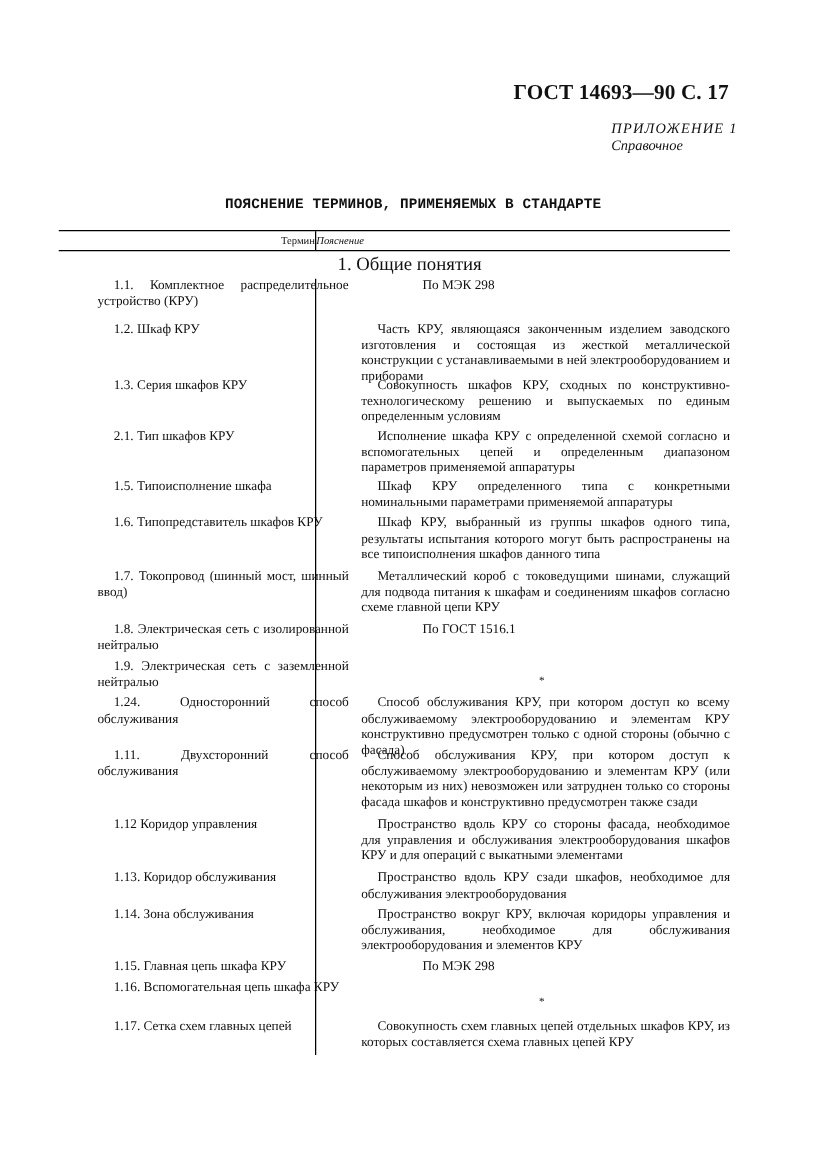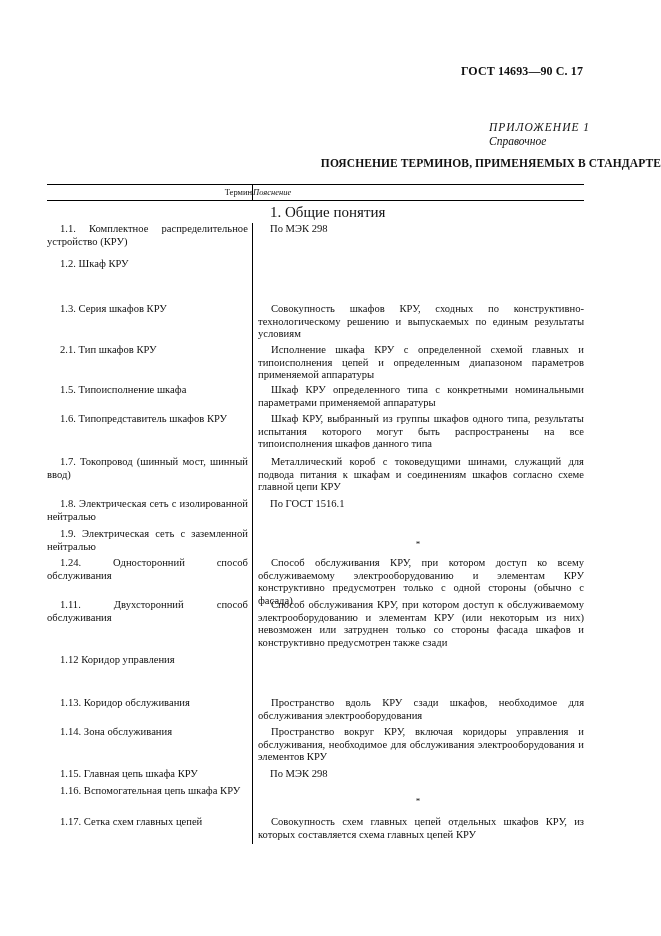--- a/index.html
+++ b/index.html
@@ -13,42 +13,42 @@
       position: relative;
       overflow: hidden;
       font-family: "Liberation Serif", "DejaVu Serif", serif;
       color: #111;
     }
     .page-header {
       position: absolute;
       right: 78px;
       top: 64px;
       font-weight: bold;
-      font-size: 12px;
+      font-size: 17px;
       letter-spacing: 0.1px;
     }
     .appendix {
       position: absolute;
       left: 489px;
       top: 96px;
       font-style: italic;
       font-size: 11.5px;
       line-height: 14px;
-      margin-top: 24px;
     }
     .appendix .label { letter-spacing: 1px; }
     .doc-title {
       position: absolute;
       left: 0;
       width: 661px;
       top: 157px;
-      text-align: right;
+      text-align: center;
       font-weight: bold;
       font-size: 11.5px;
       letter-spacing: 0.1px;
+      font-family: Liberation Mono, monospace;
     }
     .table {
       position: absolute;
       left: 47px;
       top: 184px;
       width: 537px;
       border-top: 1.5px solid #000;
     }
     .thead {
       display: flex;
@@ -86,28 +86,29 @@
     .row {
       display: flex;
       font-size: 10.6px;
       line-height: 12.6px;
     }
     .row .term {
       width: 201px;
       padding-right: 4px;
       text-align: justify;
       text-indent: 13px;
+      margin-left: 31px;
     }
     .row .expl {
       flex: 1;
       padding-left: 6px;
       text-align: justify;
       text-indent: 13px;
     }
-    .row .expl.plain { text-indent: 12px; }
+    .row .expl.plain { text-indent: 12px; margin-left: 37px; }
     .row .expl.ditto {
       text-align: center;
       text-indent: 0;
       padding-top: 10px;
       padding-left: 0;
       font-size: 9px;
     }
   </style>
 </head>
 <body>
@@ -130,28 +131,29 @@
 
   <div class="body">
     <div class="divider"></div>
 
     <div class="row" style="height:35px">
       <div class="term">1.1. Комплектное распределительное устройство (КРУ)</div>
       <div class="expl plain">По МЭК 298</div>
     </div>
     <div class="row" style="height:45px">
       <div class="term">1.2. Шкаф КРУ</div>
+      <div class="expl">Часть КРУ, являющаяся законченным изделием заводского изготовления и состоящая из жесткой металлической конструкции с устанавливаемыми в ней электрооборудованием и приборами</div>
     </div>
     <div class="row" style="height:41px">
       <div class="term">1.3. Серия шкафов КРУ</div>
-      <div class="expl">Совокупность шкафов КРУ, сходных по конструктивно-технологическому решению и выпускаемых по единым результаты условиям</div>
+      <div class="expl">Совокупность шкафов КРУ, сходных по конструктивно-технологическому решению и выпускаемых по единым определенным условиям</div>
     </div>
     <div class="row" style="height:40px">
       <div class="term">2.1. Тип шкафов КРУ</div>
-      <div class="expl">Исполнение шкафа КРУ с определенной схемой главных и типоисполнения цепей и определенным диапазоном параметров применяемой аппаратуры</div>
+      <div class="expl">Исполнение шкафа КРУ с определенной схемой согласно и вспомогательных цепей и определенным диапазоном параметров применяемой аппаратуры</div>
     </div>
     <div class="row" style="height:29px">
       <div class="term">1.5. Типоисполнение шкафа</div>
       <div class="expl">Шкаф КРУ определенного типа с конкретными номинальными параметрами применяемой аппаратуры</div>
     </div>
     <div class="row" style="height:43px">
       <div class="term">1.6. Типопредставитель шкафов КРУ</div>
       <div class="expl">Шкаф КРУ, выбранный из группы шкафов одного типа, результаты испытания которого могут быть распространены на все типоисполнения шкафов данного типа</div>
     </div>
     <div class="row" style="height:42px">
@@ -169,20 +171,21 @@
     <div class="row" style="height:42px">
       <div class="term">1.24. Односторонний способ обслуживания</div>
       <div class="expl">Способ обслуживания КРУ, при котором доступ ко всему обслуживаемому электрооборудованию и элементам КРУ конструктивно предусмотрен только с одной стороны (обычно с фасада)</div>
     </div>
     <div class="row" style="height:55px">
       <div class="term">1.11. Двухсторонний способ обслуживания</div>
       <div class="expl">Способ обслуживания КРУ, при котором доступ к обслуживаемому электрооборудованию и элементам КРУ (или некоторым из них) невозможен или затруднен только со стороны фасада шкафов и конструктивно предусмотрен также сзади</div>
     </div>
     <div class="row" style="height:43px">
       <div class="term">1.12 Коридор управления</div>
+      <div class="expl">Пространство вдоль КРУ со стороны фасада, необходимое для управления и обслуживания электрооборудования шкафов КРУ и для операций с выкатными элементами</div>
     </div>
     <div class="row" style="height:29px">
       <div class="term">1.13. Коридор обслуживания</div>
       <div class="expl">Пространство вдоль КРУ сзади шкафов, необходимое для обслуживания электрооборудования</div>
     </div>
     <div class="row" style="height:42px">
       <div class="term">1.14. Зона обслуживания</div>
       <div class="expl">Пространство вокруг КРУ, включая коридоры управления и обслуживания, необходимое для обслуживания электрооборудования и элементов КРУ</div>
     </div>
     <div class="row" style="height:17px">

